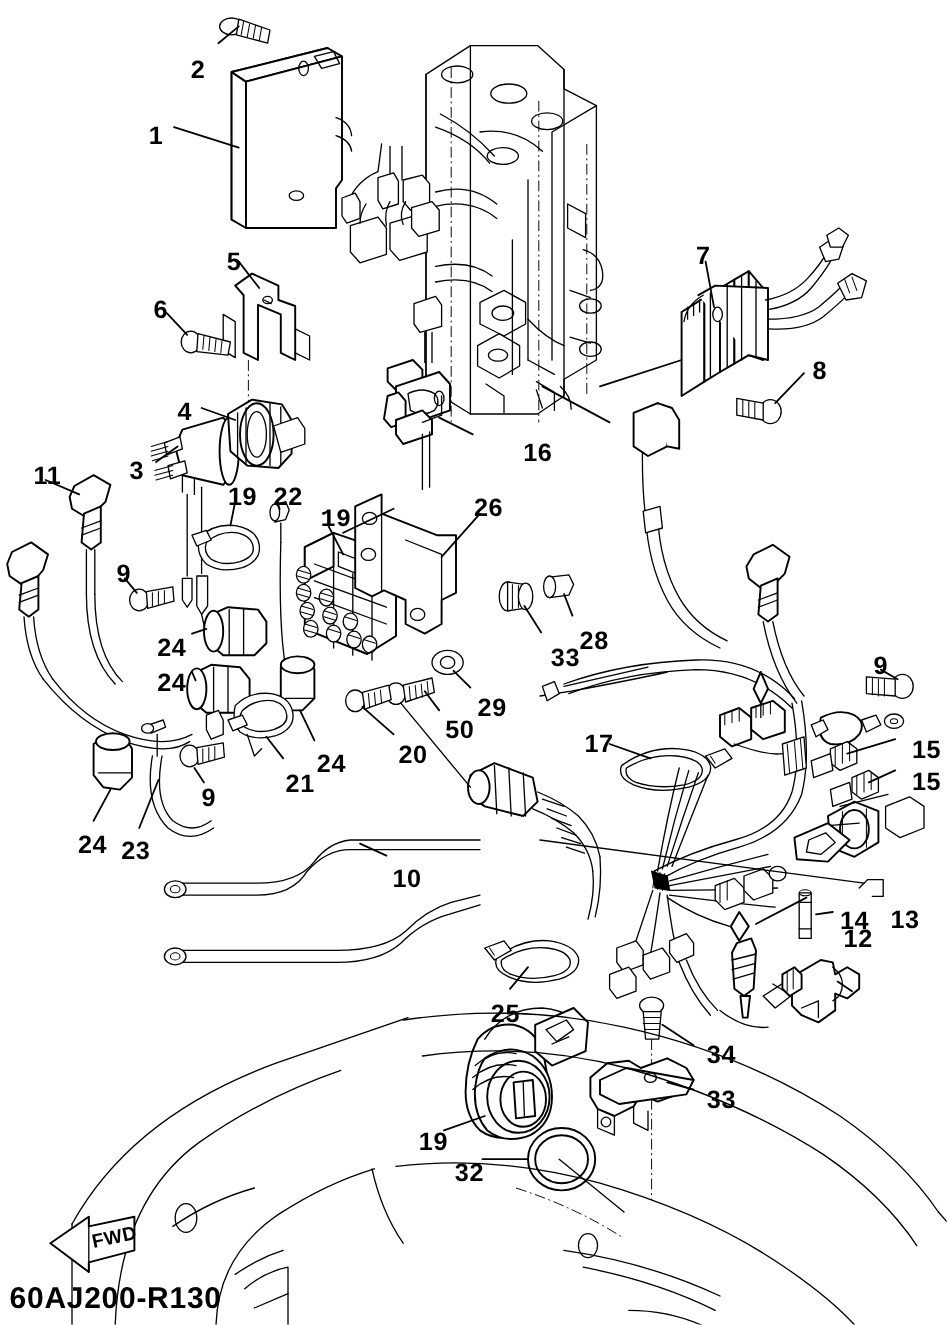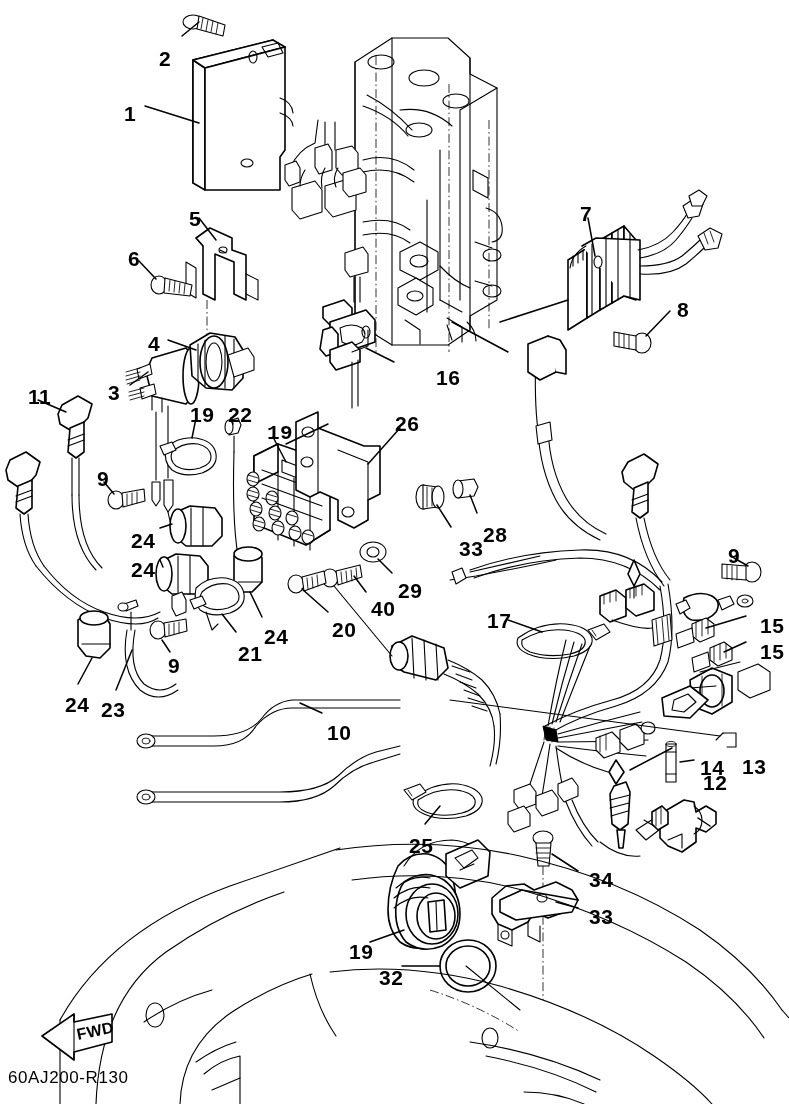--- a/index.html
+++ b/index.html
@@ -25,22 +25,22 @@
     line-height:1;
     letter-spacing:0.5px;
     color:#000;
     white-space:nowrap;
     user-select:none;
   }
   #diagram-code{
     position:absolute;
     left:8px;
     top:1068px;
-    font-size:17px;
-    font-weight:400;
+    font-size:25px;
+    font-weight:700;
     letter-spacing:0.6px;
     color:#000;
     white-space:nowrap;
   }
   .fwd-text{
     font-size:16px;
     font-weight:700;
     letter-spacing:0.4px;
   }
 </style>
@@ -648,21 +648,21 @@
   <div class="callout" style="left:101px;top:699px;">23</div>
   <div class="callout" style="left:131px;top:530px;">24</div>
   <div class="callout" style="left:131px;top:559px;">24</div>
   <div class="callout" style="left:264px;top:626px;">24</div>
   <div class="callout" style="left:65px;top:694px;">24</div>
   <div class="callout" style="left:409px;top:835px;">25</div>
   <div class="callout" style="left:395px;top:413px;">26</div>
   <div class="callout" style="left:459px;top:538px;">33</div>
   <div class="callout" style="left:483px;top:524px;">28</div>
   <div class="callout" style="left:398px;top:580px;">29</div>
-  <div class="callout" style="left:371px;top:598px;">40</div>
+  <div class="callout" style="left:371px;top:598px;">50</div>
   <div class="callout" style="left:349px;top:941px;">19</div>
   <div class="callout" style="left:379px;top:967px;">32</div>
   <div class="callout" style="left:589px;top:906px;">33</div>
   <div class="callout" style="left:589px;top:869px;">34</div>
 
   <div id="diagram-code">60AJ200-R130</div>
 
 </div>
 
 </body></html>

